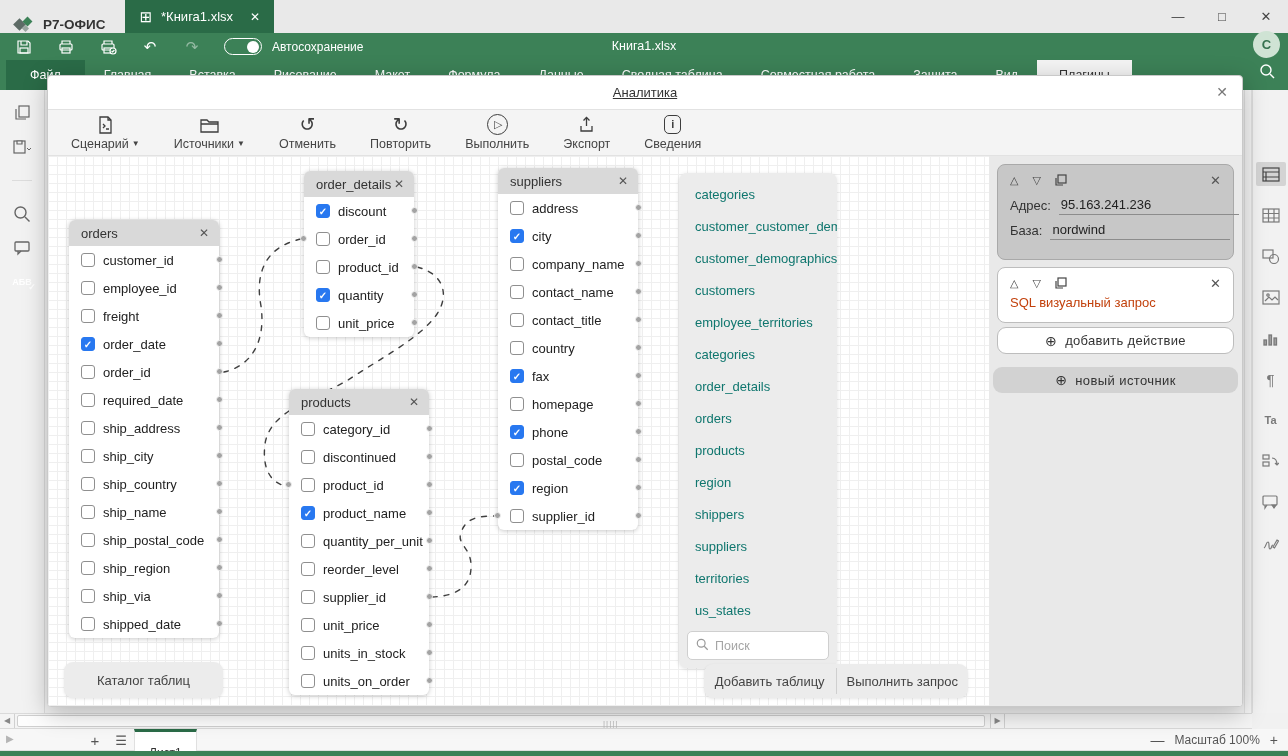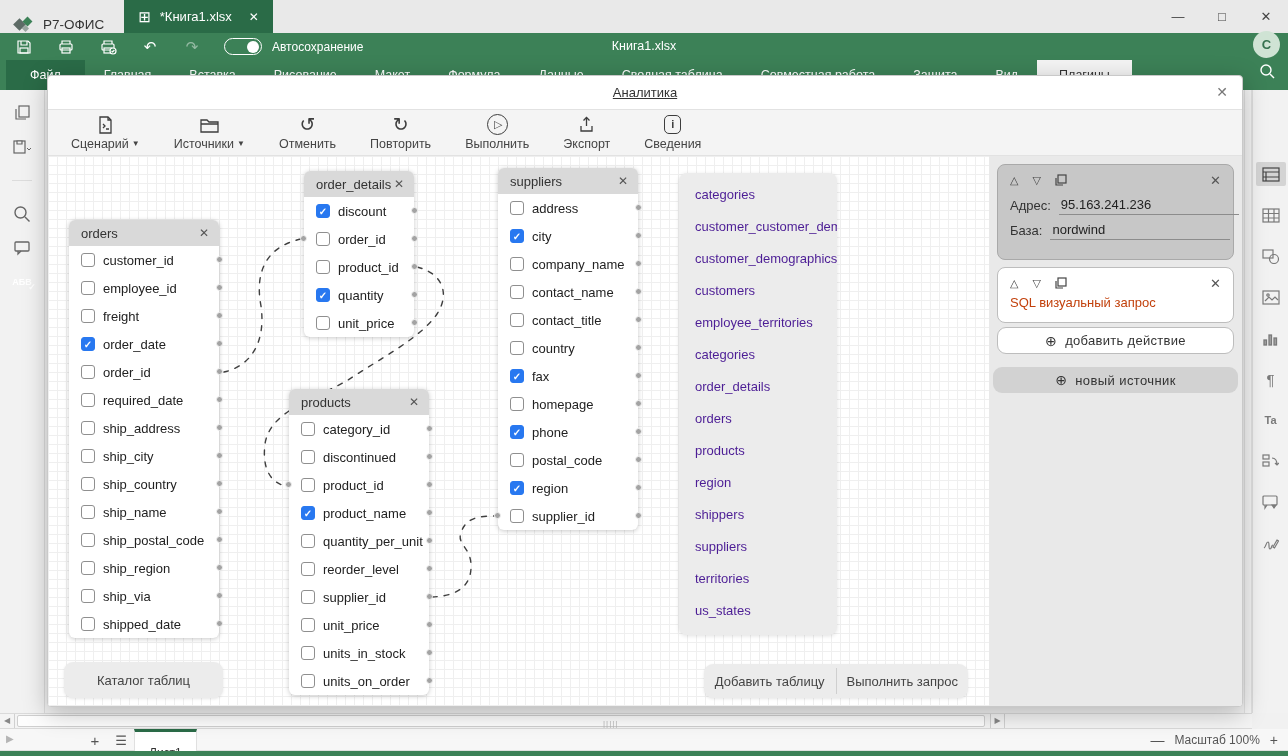--- a/index.html
+++ b/index.html
@@ -1,21 +1,21 @@
 <!DOCTYPE html>
 <html><head>
 <meta charset="utf-8">
 <style>
   *{margin:0;padding:0;box-sizing:border-box;font-family:"Liberation Sans",sans-serif;}
   html,body{width:1288px;height:756px;overflow:hidden;background:#fff;}
   .stage{position:relative;width:1288px;height:756px;background:#f1f1f1;}
 
   
   .titlebar{position:absolute;top:0;left:0;right:0;height:33px;background:#e9e9e9;display:flex;align-items:stretch;}
-  .apptab{display:flex;align-items:center;gap:9px;padding:16px 20px 0 14px;font-size:13.5px;font-weight:normal;color:#333;}
+  .apptab{display:flex;align-items:center;gap:9px;padding:16px 20px 0 14px;font-size:13.5px;font-weight:bold;color:#333;}
   .logo{position:relative;width:20px;height:18px;}
   .logo i{position:absolute;display:block;transform:rotate(45deg);}
   .logo .d1{width:9px;height:9px;background:#5d6b66;left:1px;top:4px;}
   .logo .d2{width:7px;height:7px;background:#3c8157;left:10px;top:2px;}
   .logo .d3{width:5px;height:5px;background:#9aa5a0;left:9px;top:10px;}
   .doctab{display:flex;align-items:center;gap:9px;padding:0 14px;background:#2a6b47;color:#fff;font-size:13px;}
   .doctab .grid-glyph{font-size:15px;line-height:1;}
   .doctab .tab-close{font-size:12px;margin-left:8px;cursor:default;}
   .wincontrols{position:absolute;right:0;top:0;height:33px;display:flex;align-items:center;gap:0;color:#444;}
   .wc{width:44px;text-align:center;font-size:13px;line-height:33px;}
@@ -76,21 +76,21 @@
   .cb{width:14px;height:14px;border:1px solid #8f8f8f;border-radius:3px;background:#fff;flex:0 0 auto;display:flex;align-items:center;justify-content:center;font-size:10px;color:#fff;}
   .cb.on{background:#2878f0;border-color:#2878f0;}
   .cb.on::after{content:"✓";font-weight:bold;}
   .fname{white-space:nowrap;}
   .port{position:absolute;width:7px;height:7px;border-radius:50%;background:#a3a3a3;border:1px solid #f2f2f2;top:50%;margin-top:-4px;}
   .pr{right:-4px;}
   .pl{left:-4px;}
 
   
   .catalog{position:absolute;left:631px;top:17px;width:158px;background:#ececec;border-radius:8px;padding:6px 0 8px;box-shadow:0 1px 4px rgba(0,0,0,.12);}
-  .citem{height:32px;line-height:32px;padding:0 16px;font-size:13px;color:#4c1d95;white-space:nowrap;overflow:hidden;}
+  .citem{height:32px;line-height:32px;padding:0 16px;font-size:13px;color:#0f766e;white-space:nowrap;overflow:hidden;}
   .csearch{margin:4px 8px 0;height:29px;background:#fff;border:1px solid #cfcfcf;border-radius:5px;display:flex;align-items:center;gap:6px;padding:0 8px;color:#9a9a9a;}
   .csearch input{border:0;outline:0;flex:1;font-size:12.5px;min-width:0;background:transparent;color:#333;}
   .csearch input::placeholder{color:#a5a5a5;}
 
   .pill-btn{position:absolute;background:#ececec;border:0;border-radius:9px;font-size:13px;color:#444;box-shadow:0 1px 3px rgba(0,0,0,.10);}
   .catalog-btn{left:16px;top:506px;width:159px;height:36px;}
   .action-pill{left:656px;top:508px;width:264px;height:34px;display:flex;align-items:stretch;padding:0;overflow:hidden;}
   .action-pill button{flex:1;background:transparent;border:0;font-size:13px;color:#444;}
   .action-pill .sep{width:1px;background:#cfcfcf;margin:4px 0;}
 
@@ -406,20 +406,27 @@
             <div class="citem">categories</div>
             <div class="citem">order_details</div>
             <div class="citem">orders</div>
             <div class="citem">products</div>
             <div class="citem">region</div>
             <div class="citem">shippers</div>
             <div class="citem">suppliers</div>
             <div class="citem">territories</div>
             <div class="citem">us_states</div>
           </div>
+        <div class="csearch">
+          <span><svg width="13" height="13" viewBox="0 0 15 15" fill="none" stroke="#9a9a9a" stroke-width="1.4">
+                <circle cx="6" cy="6" r="4.5"></circle>
+                <path d="M9.5 9.5l4 4"></path>
+              </svg></span>
+          <input placeholder="Поиск" style="">
+        </div>
       </div>
 
       <button class="pill-btn catalog-btn">Каталог таблиц</button>
       <div class="pill-btn action-pill">
         <button>Добавить таблицу</button>
         <span class="sep"></span>
         <button>Выполнить запрос</button>
       </div>
     <div class="tcard" style="left: 21px; top: 64px; width: 150px;">
           <div class="thead">

